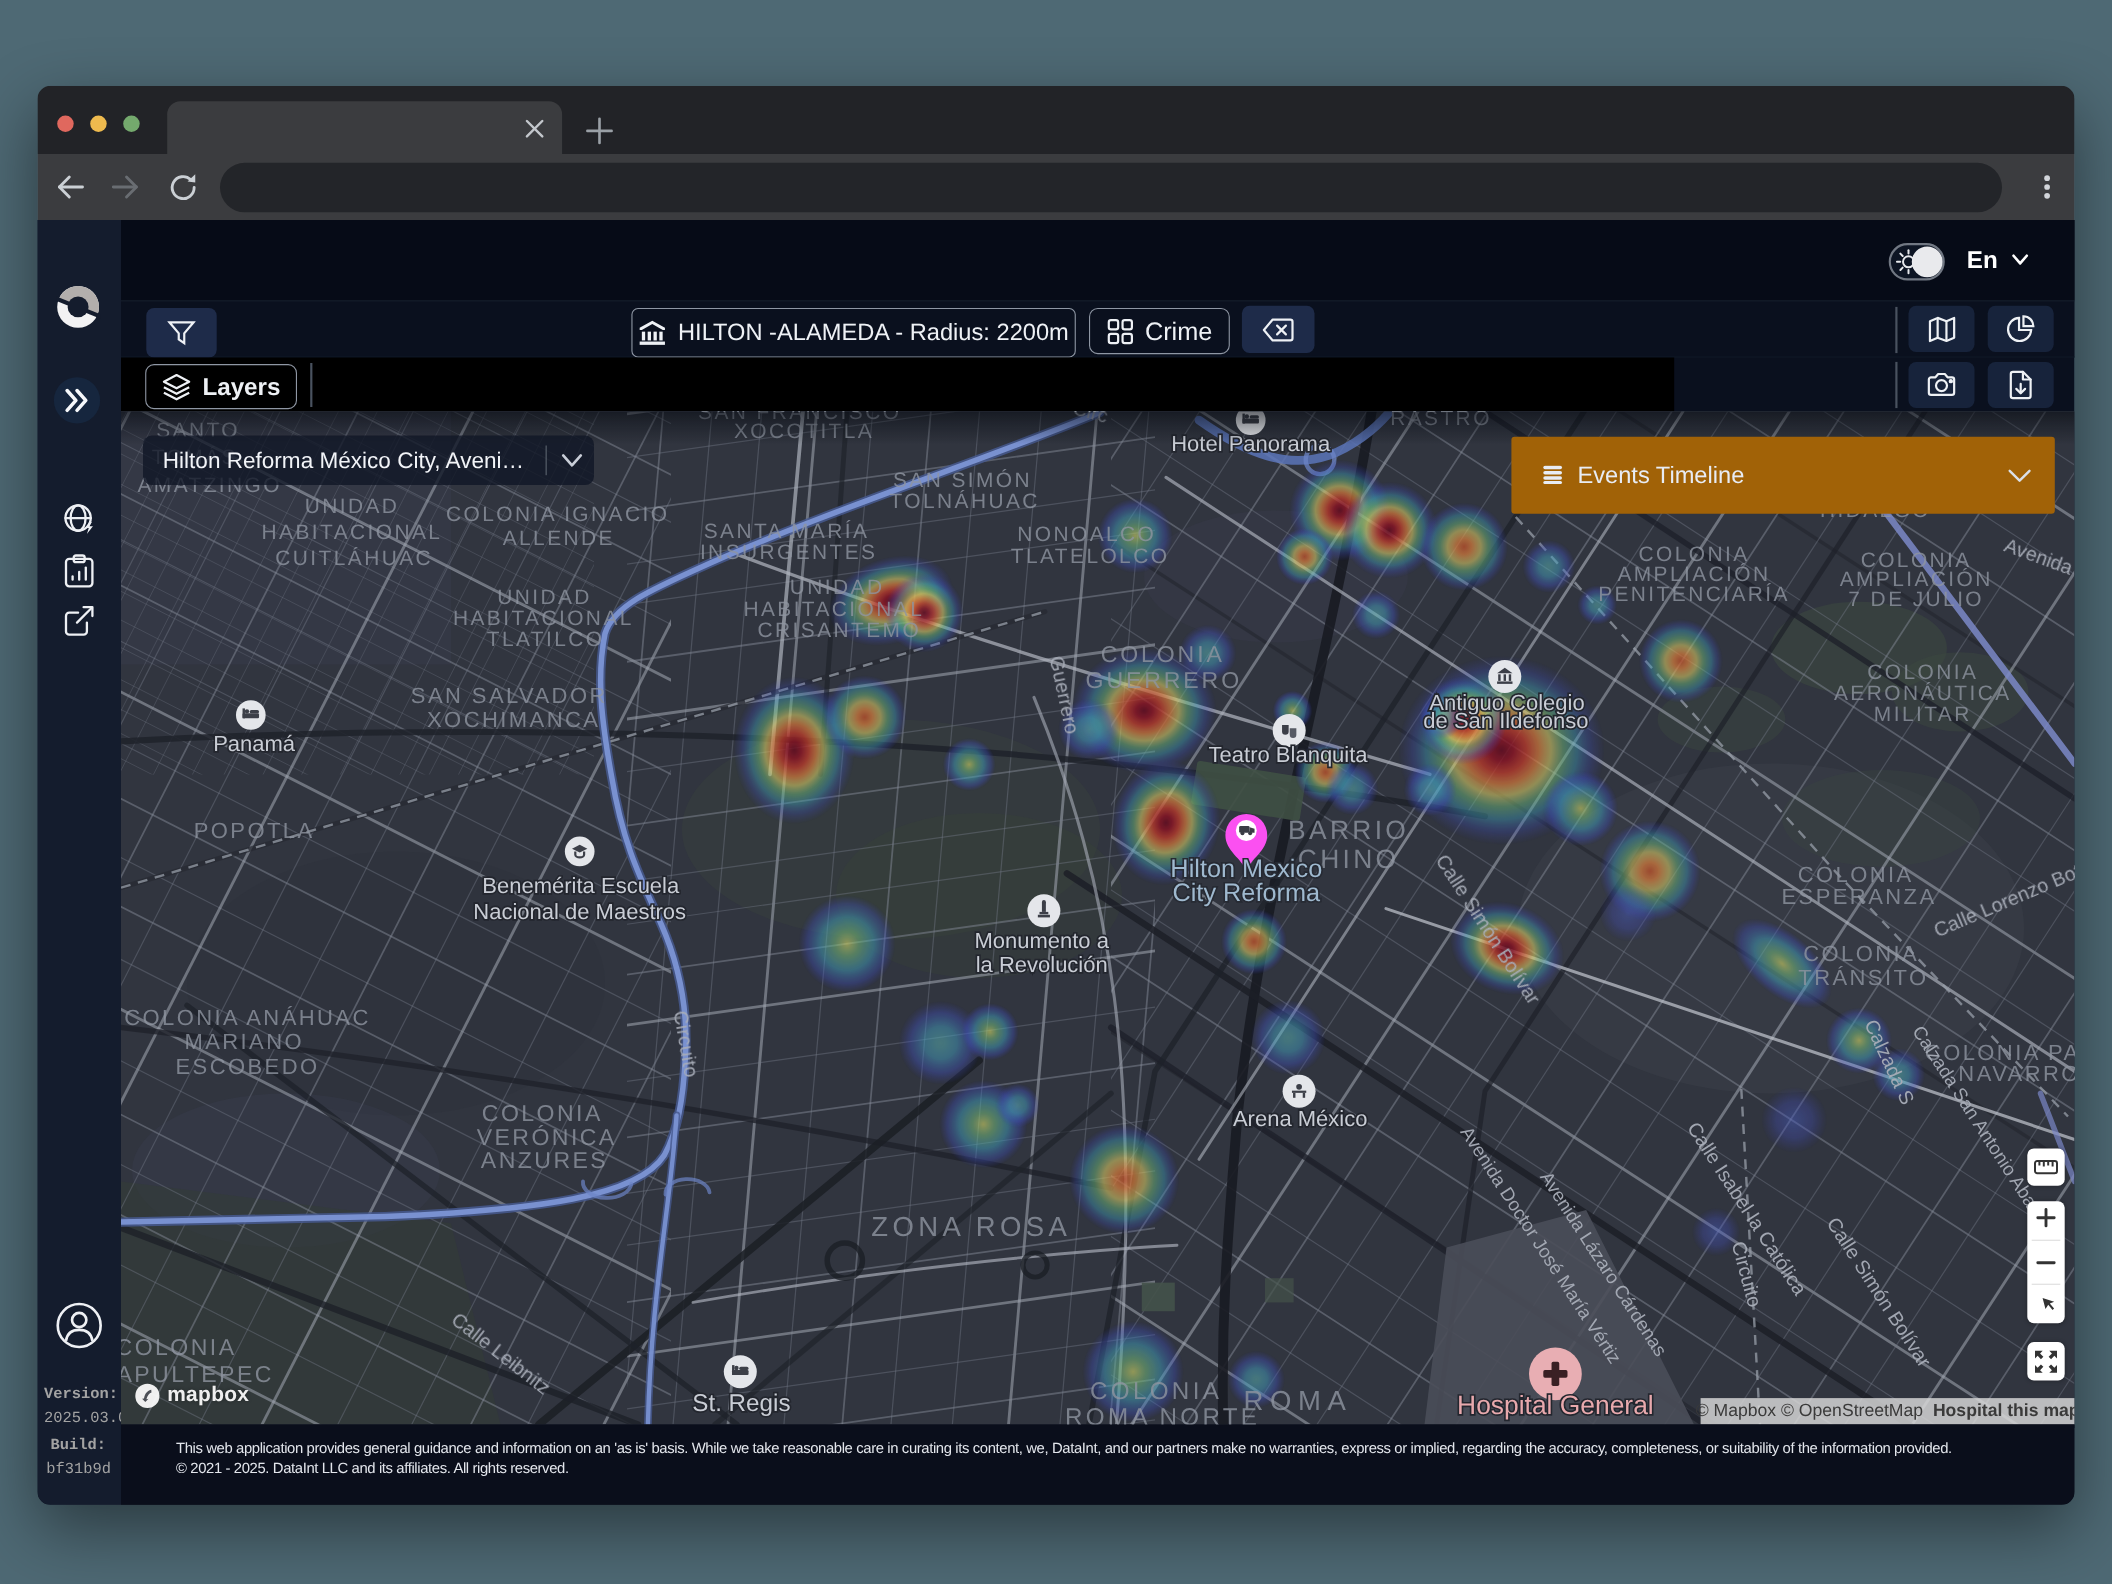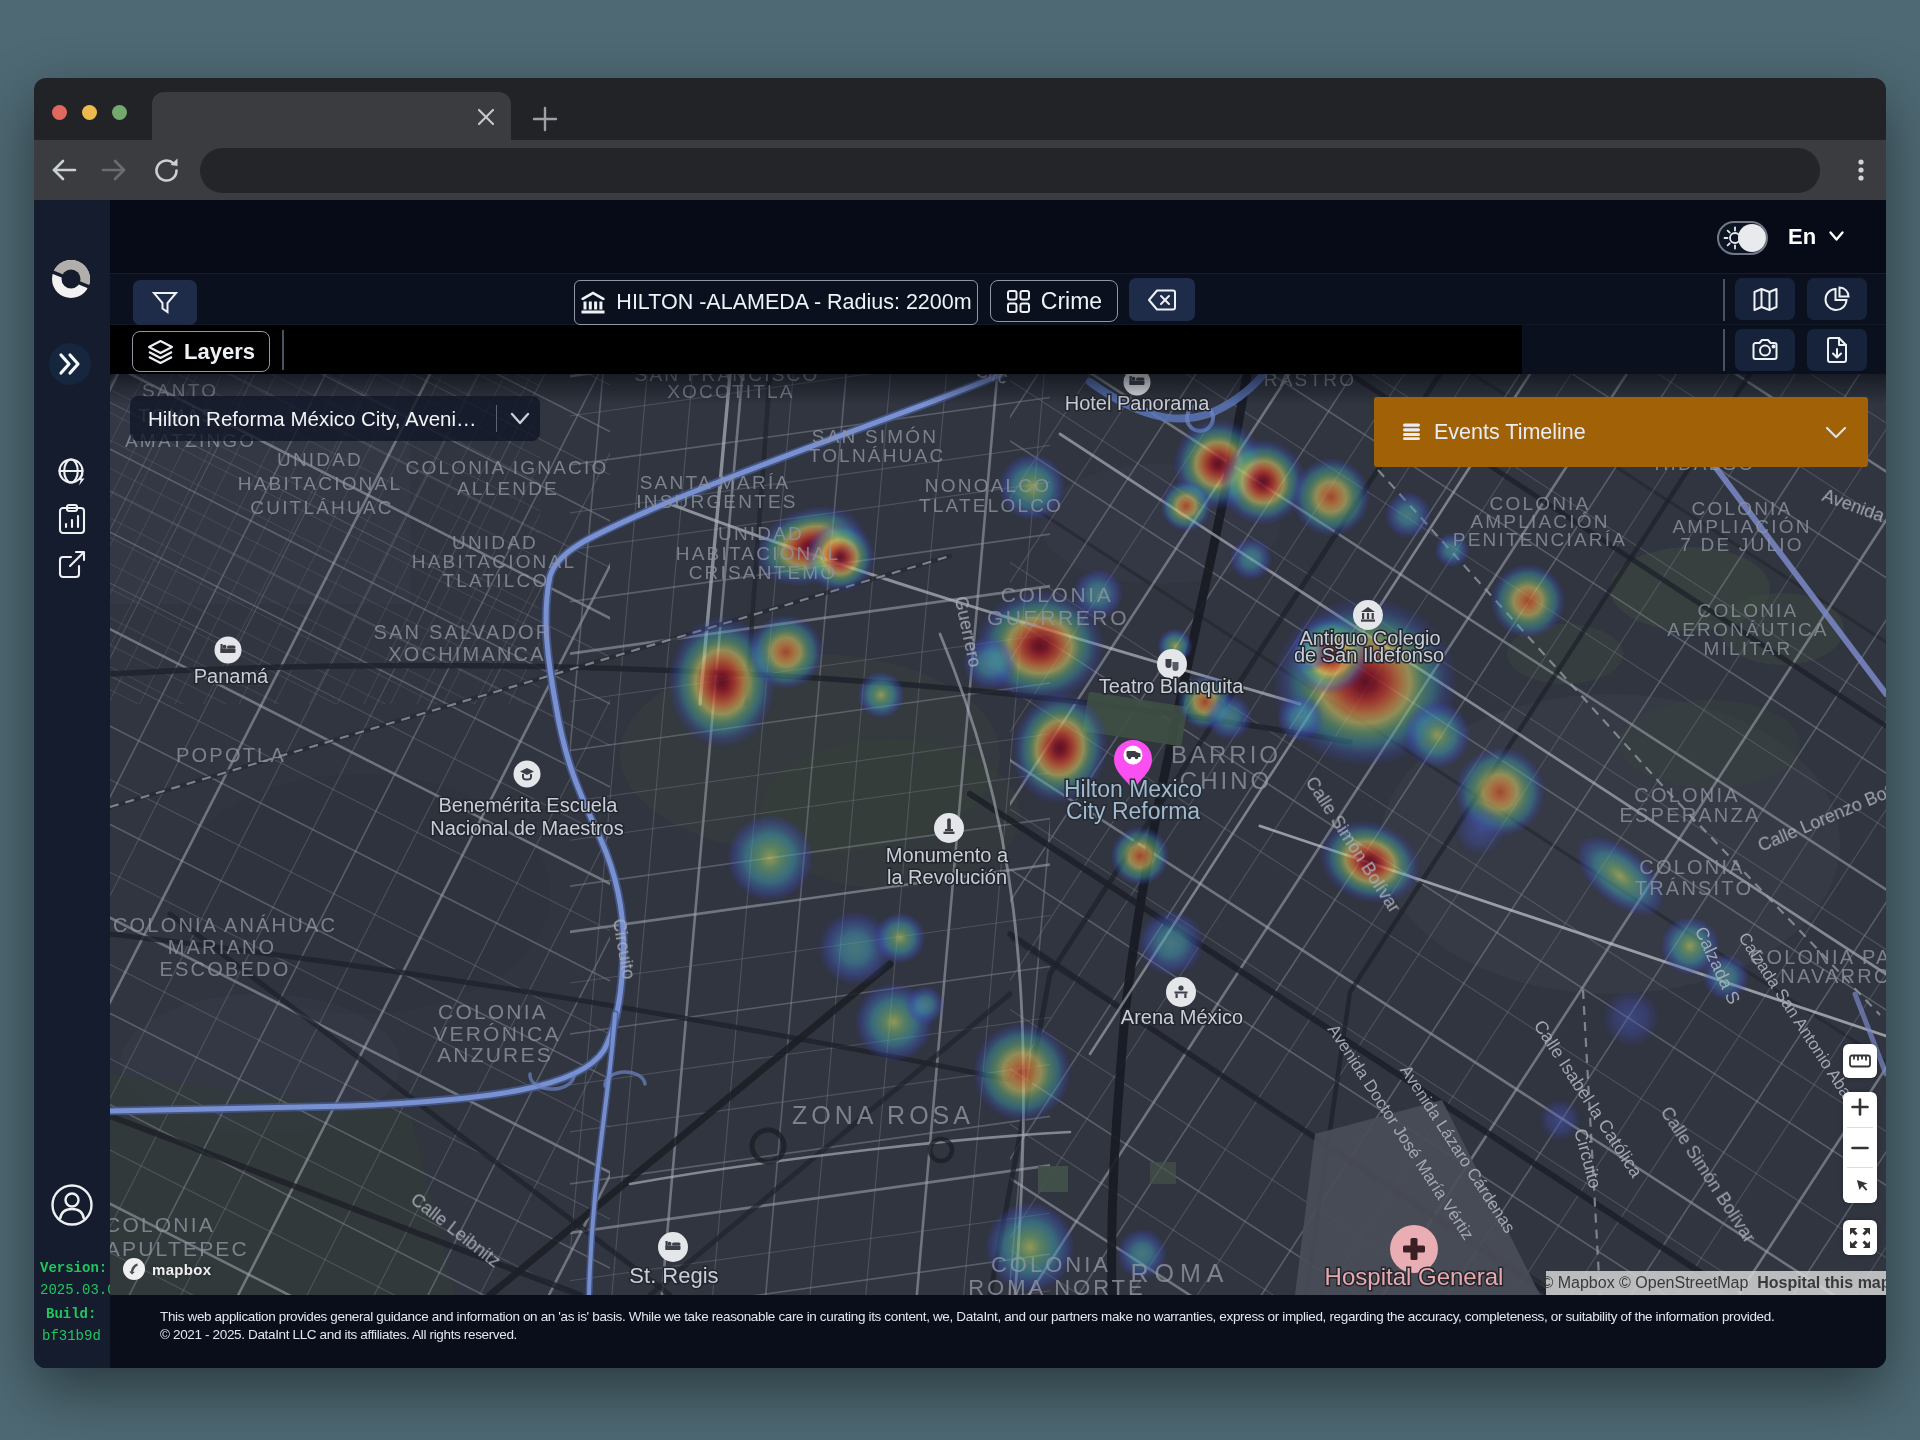--- a/index.html
+++ b/index.html
@@ -113,21 +113,21 @@
             <line x1="13" y1="17" x2="26" y2="4"></line>
           </g>
         </svg>
       <svg style="position:absolute;left:16px;top:983px" width="44" height="44" viewBox="0 0 44 44">
           <g stroke="#eef0f4" stroke-width="2.4" fill="none">
             <circle cx="22" cy="22" r="19.5"></circle>
             <circle cx="22" cy="17" r="6.5"></circle>
             <path d="M10,36 c1,-7 6,-10 12,-10 s11,3 12,10"></path>
           </g>
         </svg>
-      <div style="position:absolute;left:6px;top:1060px;font-family:'Liberation Mono',monospace;font-size:14px;color:#22c55e;width:70px;white-space:nowrap;overflow:hidden">
+      <div style="position:absolute;left:6px;top:1060px;font-family:'Liberation Mono',monospace;font-size:14px;color:#a3a3a3;width:70px;white-space:nowrap;overflow:hidden">
         <div style="font-weight:bold">Version:</div>
         <div style="margin-top:6px">2025.03.0</div>
         <div style="font-weight:bold;margin-top:8px;margin-left:6px">Build:</div>
         <div style="margin-top:6px;margin-left:2px">bf31b9d</div>
       </div>
     </div>
     <div id="main">
       <div id="hdr">
         <div style="position:absolute;left:1607px;top:21px;width:51px;height:34px;border-radius:17px;background:#0d1524;border:2.5px solid #717883">
           <svg style="position:absolute;left:3px;top:2px" width="26" height="26" viewBox="0 0 26 26">
@@ -1243,21 +1243,21 @@
                 <path d="M1,21 v-7 l2.4,2.4 3,-3 2.2,2.2 -3,3 L8,21 z"></path>
                 <path d="M21,21 h-7 l2.4,-2.4 -3,-3 2.2,-2.2 3,3 L21,14 z"></path>
               </g>
             </svg>
         </div>
         <div style="position:absolute;left:11px;top:882px;display:flex;align-items:center;opacity:.92">
           <svg width="26" height="26" viewBox="0 0 26 26">
               <circle cx="13" cy="13" r="11" fill="#fff"></circle>
               <path d="M16.5,7.5 c-2.6,0.3 -5.8,2.9 -6.6,7.8 l-1.7,0.4 2.9,2.9 2.9,-2.9 -1.9,0.4 c0.9,-3.6 2.6,-5.6 4.6,-6.3 z" fill="#4f5259"></path>
             </svg>
-          <span style="color:#fff;font-size:15px;font-weight:bold;margin-left:5px;letter-spacing:.3px;text-shadow:0 0 4px rgba(0,0,0,.4)">mapbox</span>
+          <span style="color:#fff;font-size:19px;font-weight:bold;margin-left:5px;letter-spacing:.3px;text-shadow:0 0 4px rgba(0,0,0,.4)">mapbox</span>
         </div>
         <div style="position:absolute;left:1436px;top:897px;width:340px;height:24px;background:rgba(219,219,219,.82);font-size:16px;color:#3a3a3a;display:flex;align-items:center;justify-content:center;white-space:nowrap">© Mapbox © OpenStreetMap&nbsp;&nbsp;<b>Hospital this map</b></div>
       </div>
       <div id="footer">
         <div style="position:absolute;left:50px;top:13px;white-space:nowrap;font-size:13.5px;letter-spacing:-.35px;line-height:17.5px">This web application provides general guidance and information on an 'as is' basis. While we take reasonable care in curating its content, we, DataInt, and our partners make no warranties, express or implied, regarding the accuracy, completeness, or suitability of the information provided.<br>© 2021 - 2025. DataInt LLC and its affiliates. All rights reserved.</div>
       </div>
     </div>
   </div>
 </div>
 </body></html>

